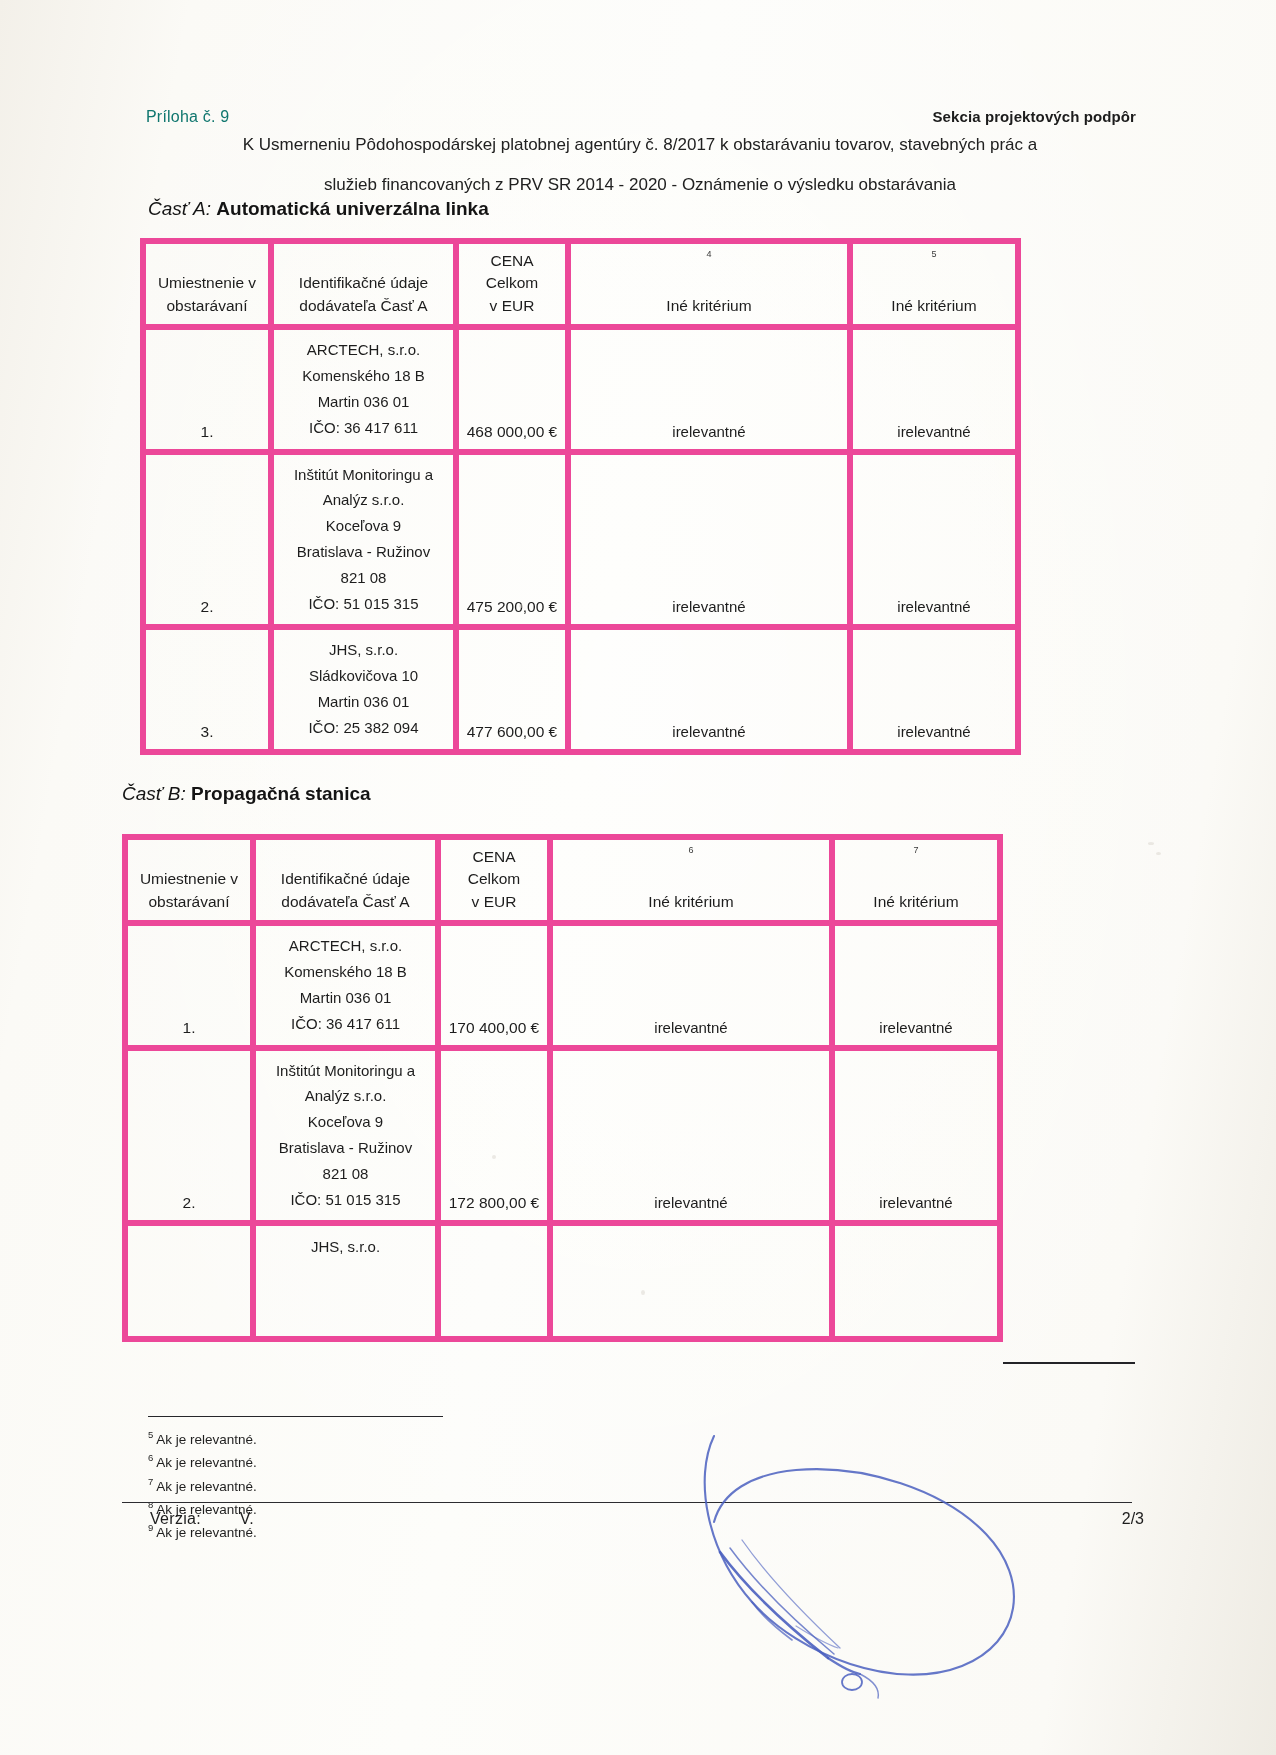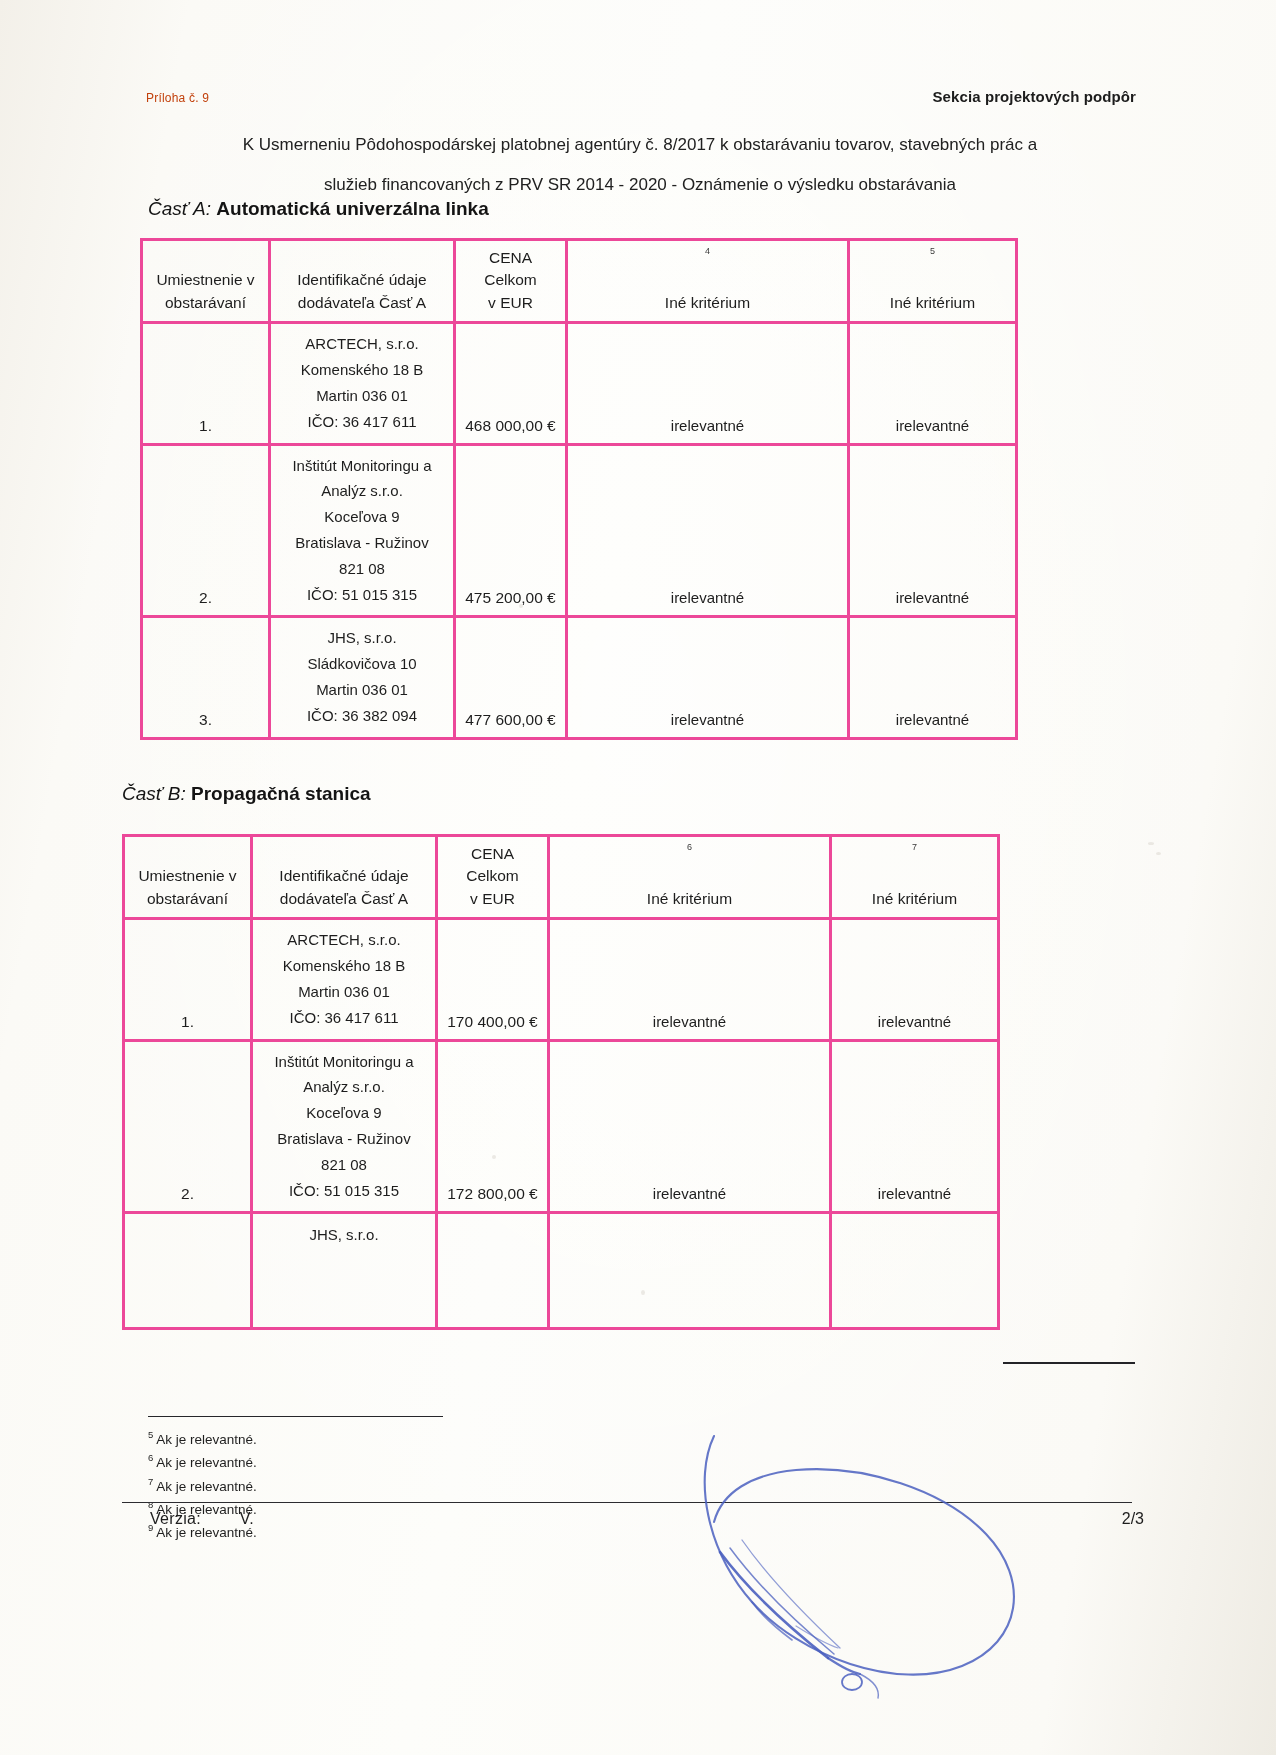--- a/index.html
+++ b/index.html
@@ -19,21 +19,21 @@
       linear-gradient(100deg, #f3f0e9 0%, #fbfaf6 12%, #fdfdfa 45%, #fbfaf6 85%, #eeebe3 100%);
     pointer-events:none;
   }
   .page { position:absolute; inset:0; }
 
   
   .doc-head {
     position:absolute; left:146px; top:88px; width:990px;
     display:flex; justify-content:space-between; align-items:baseline;
   }
-  .priloha { font-size:12px; letter-spacing:.2px; color:#c2410c; }
+  .priloha { font-size:16px; letter-spacing:.2px; color:#0f766e;margin-top:20px; }
   .sekcia  { font-size:15px; font-weight:bold; color:#1c1c1c; letter-spacing:.1px; }
 
   .intro {
     position:absolute; left:150px; top:132px; width:980px;
     text-align:center; font-size:17px; line-height:1.55; color:#212121;
   }
   .intro div + div { margin-top:14px; }
 
   
   .part-title {
@@ -46,21 +46,21 @@
 
   
   table.grid {
     position:absolute;
     border-collapse:collapse;
     font-size:15px;
     color:#1d1d1d;
     background:transparent;
   }
   table.grid td, table.grid th {
-    border:3px solid #ec4899;
+    border:6px solid #ec4899;
     vertical-align:bottom;
     padding:0;
     font-weight:normal;
   }
   table.grid th { vertical-align:bottom; }
 
   #tableA { left:140px; top:238px; }
   #tableB { left:122px; top:834px; }
 
   .c-umiest { width:128px; }
@@ -208,21 +208,21 @@
         <td class="cell-price">475 200,00 €</td>
         <td class="cell-krit">irelevantné</td>
         <td class="cell-krit">irelevantné</td>
       </tr>
       <tr style="height:118px;">
         <td class="cell-num">3.</td>
         <td class="cell-sup">
           <span class="ln">JHS, s.r.o.</span>
           <span class="ln">Sládkovičova 10</span>
           <span class="ln">Martin 036 01</span>
-          <span class="ln">IČO: 36 382 094</span>
+          <span class="ln">IČO: 25 382 094</span>
         </td>
         <td class="cell-price">477 600,00 €</td>
         <td class="cell-krit">irelevantné</td>
         <td class="cell-krit">irelevantné</td>
       </tr>
     </tbody>
   </table>
 
   <div class="part-title" id="partB-title">
     <span class="ital">Časť B:</span>

